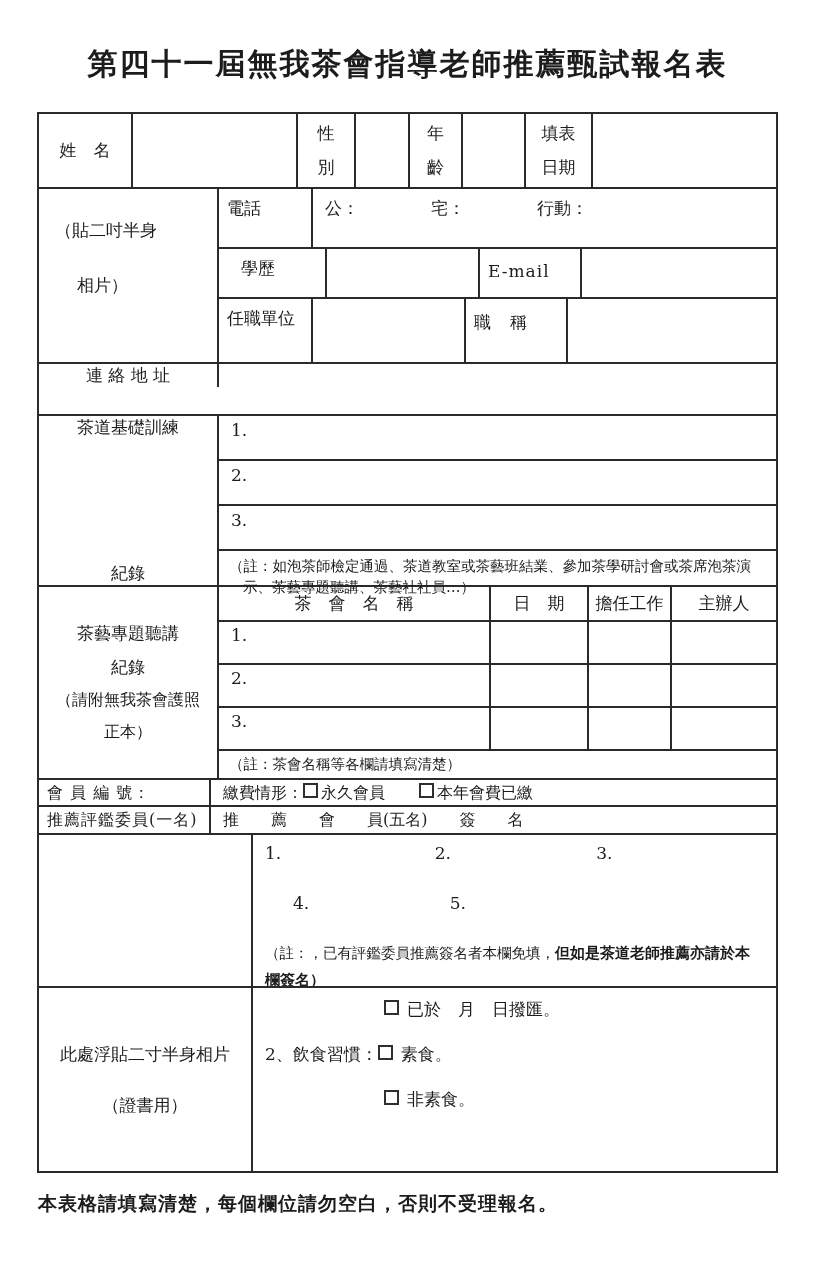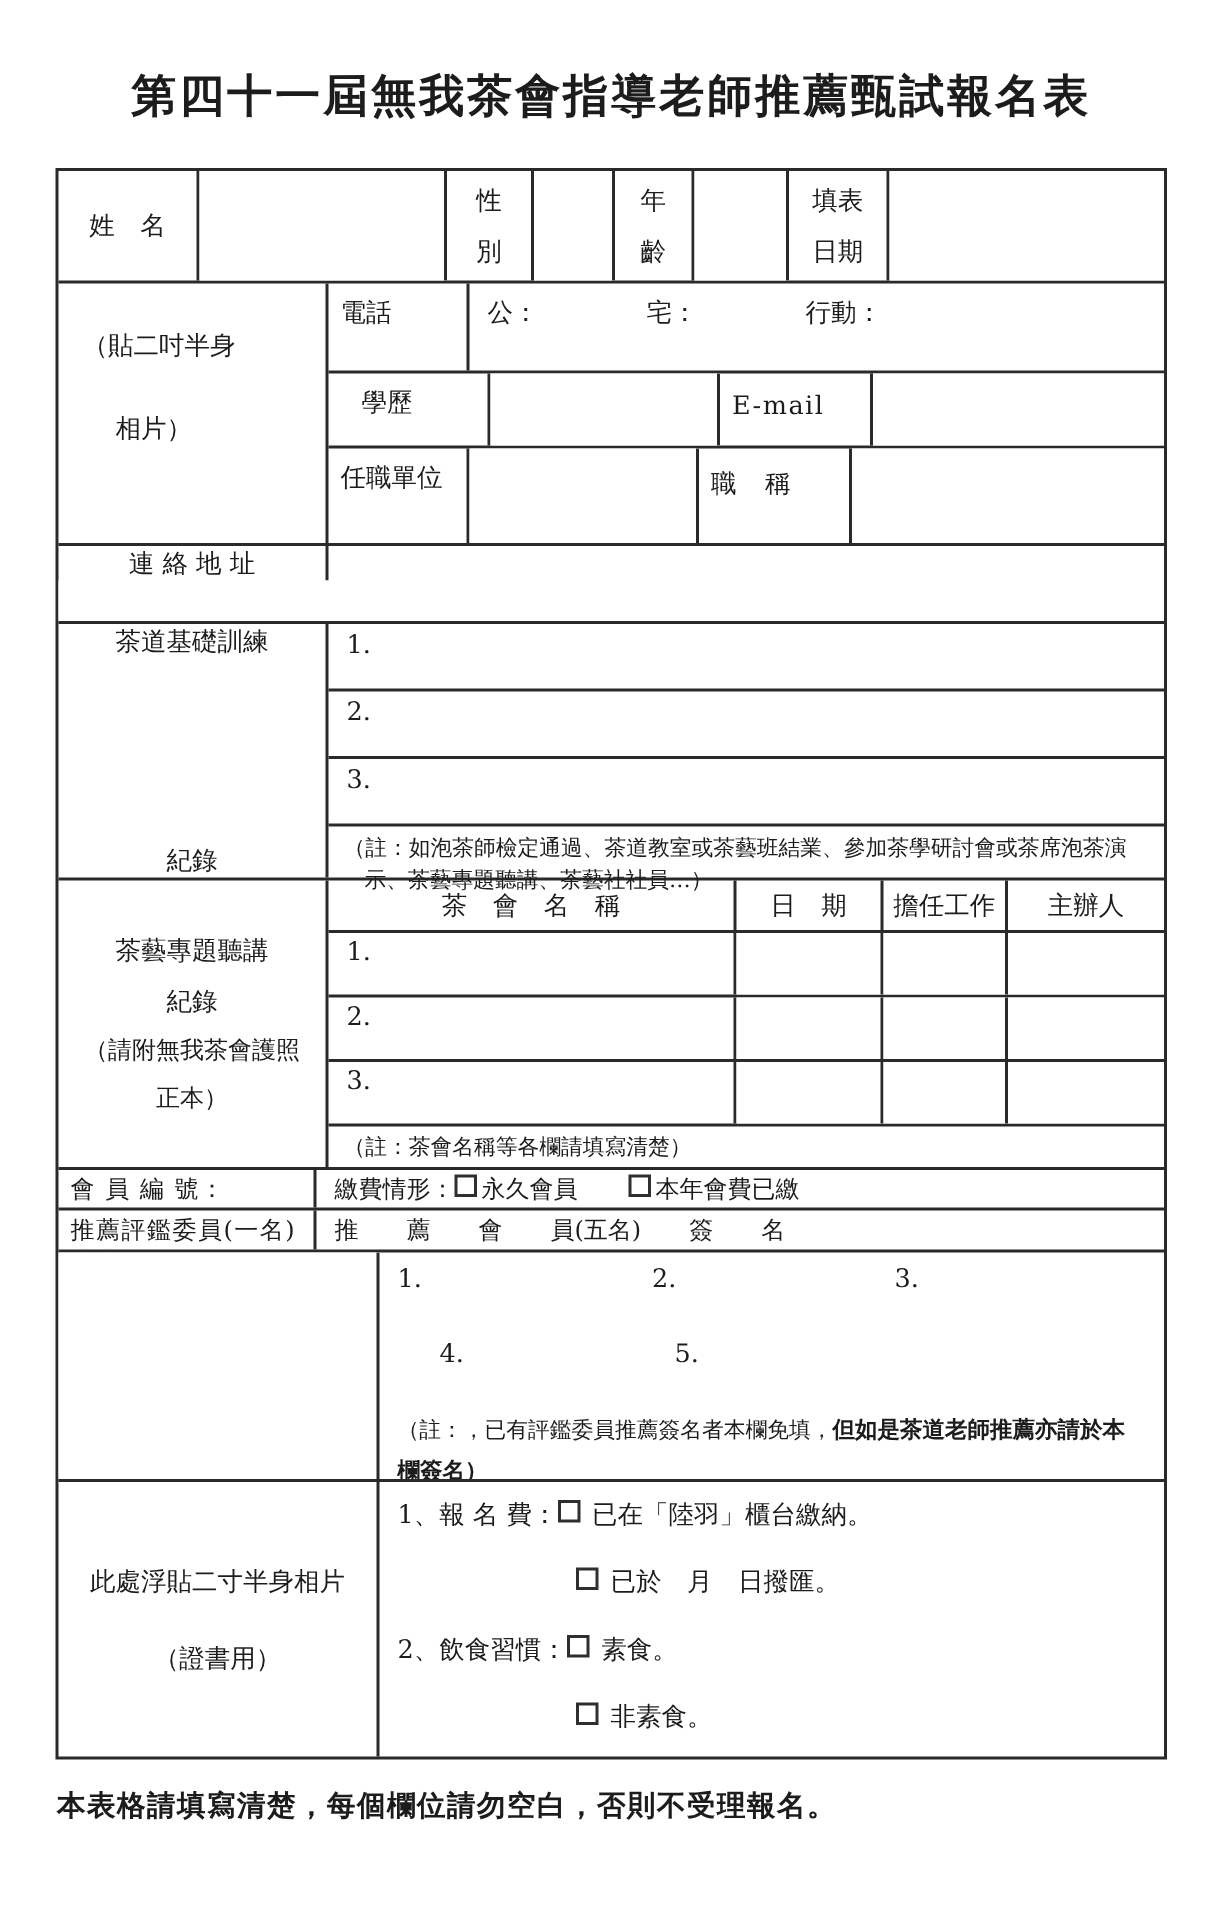--- a/index.html
+++ b/index.html
@@ -267,25 +267,20 @@
       </div>
     </div>
   </div>
 
   <div class="row r9">
     <div class="cell w-left9">
       <div>此處浮貼二寸半身相片</div>
       <div>（證書用）</div>
     </div>
     <div class="cell pay-area">
-      <div class="line">
-        <span>1、報 名 費：</span>
-        <span class="cb"></span>
-        <span>已在「陸羽」櫃台繳納。</span>
-      </div>
       <div class="line indent">
         <span class="cb"></span>
         <span>已於　月　日撥匯。</span>
       </div>
       <div class="line">
         <span>2、飲食習慣：</span>
         <span class="cb"></span>
         <span>素食。</span>
       </div>
       <div class="line indent">

